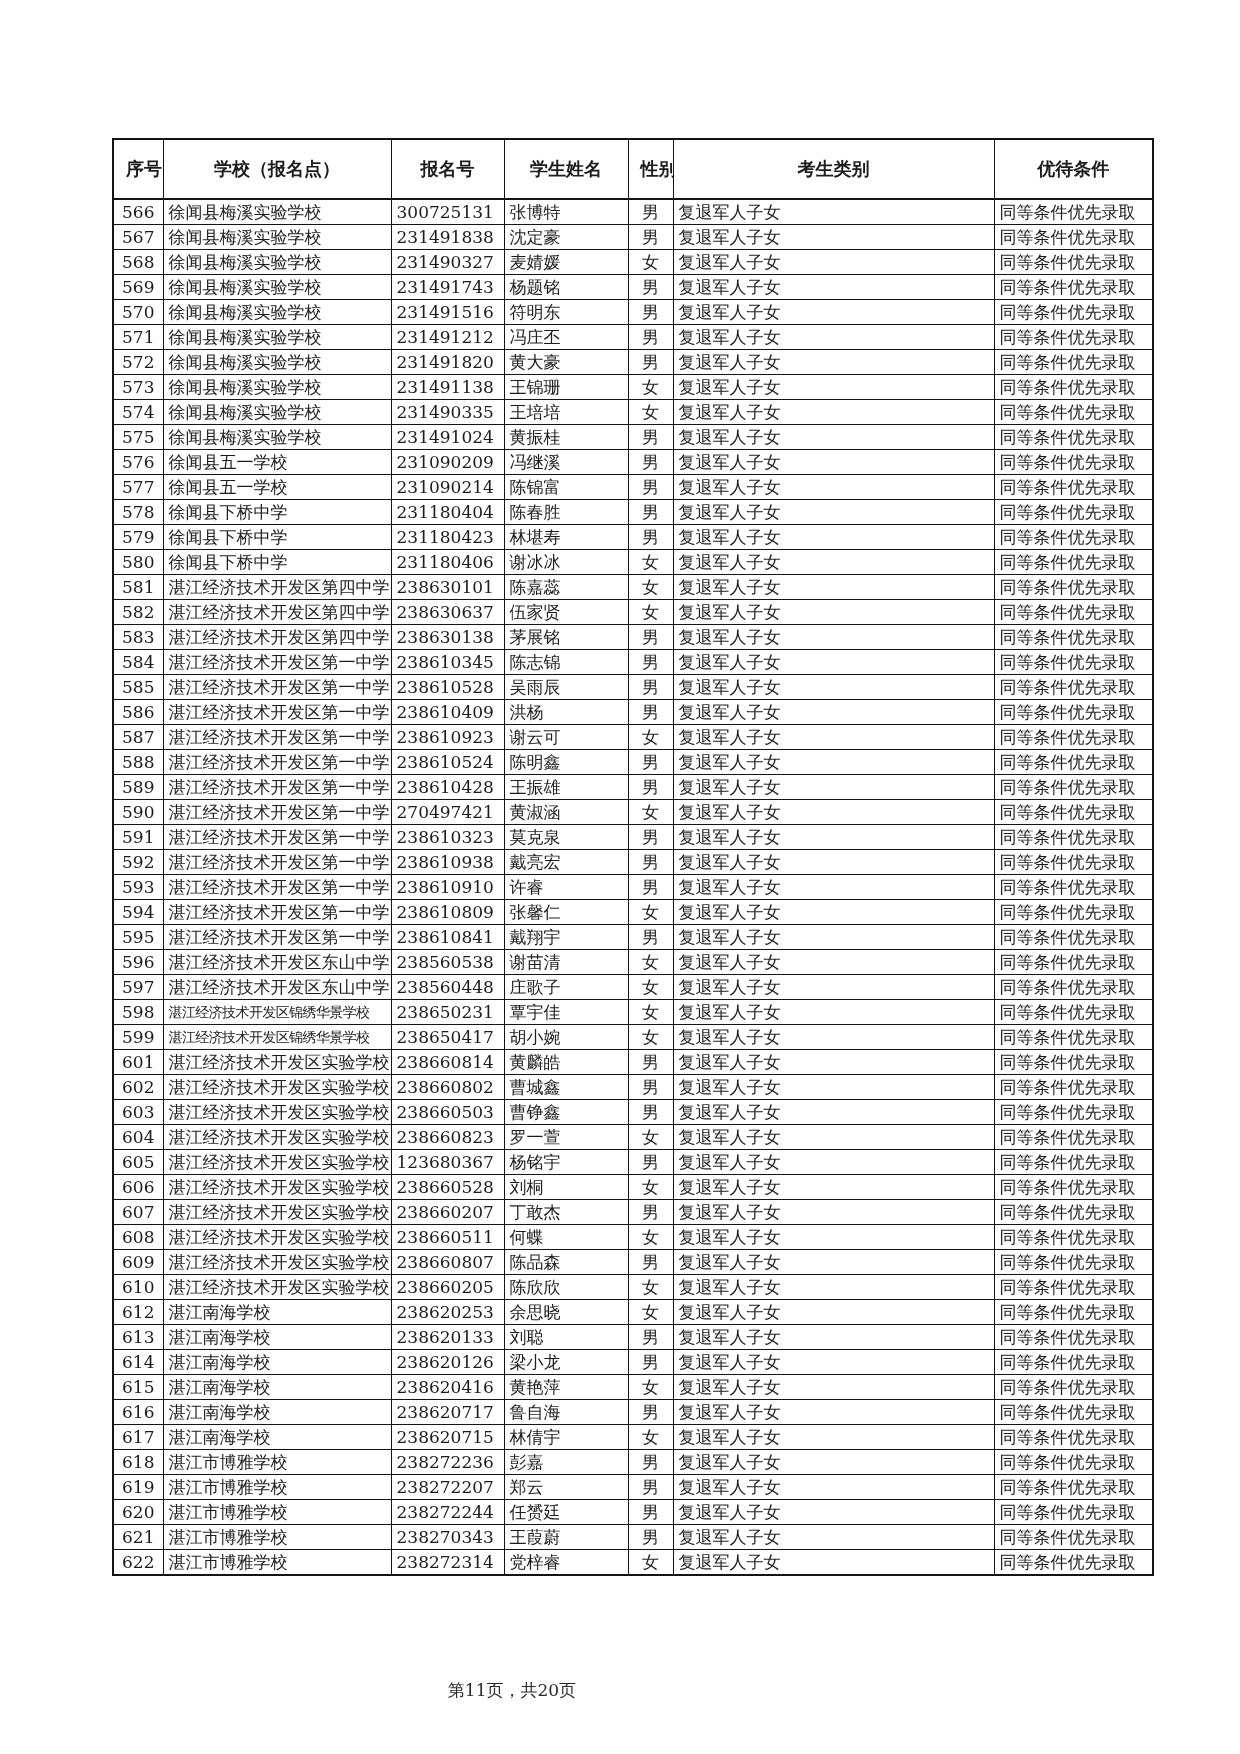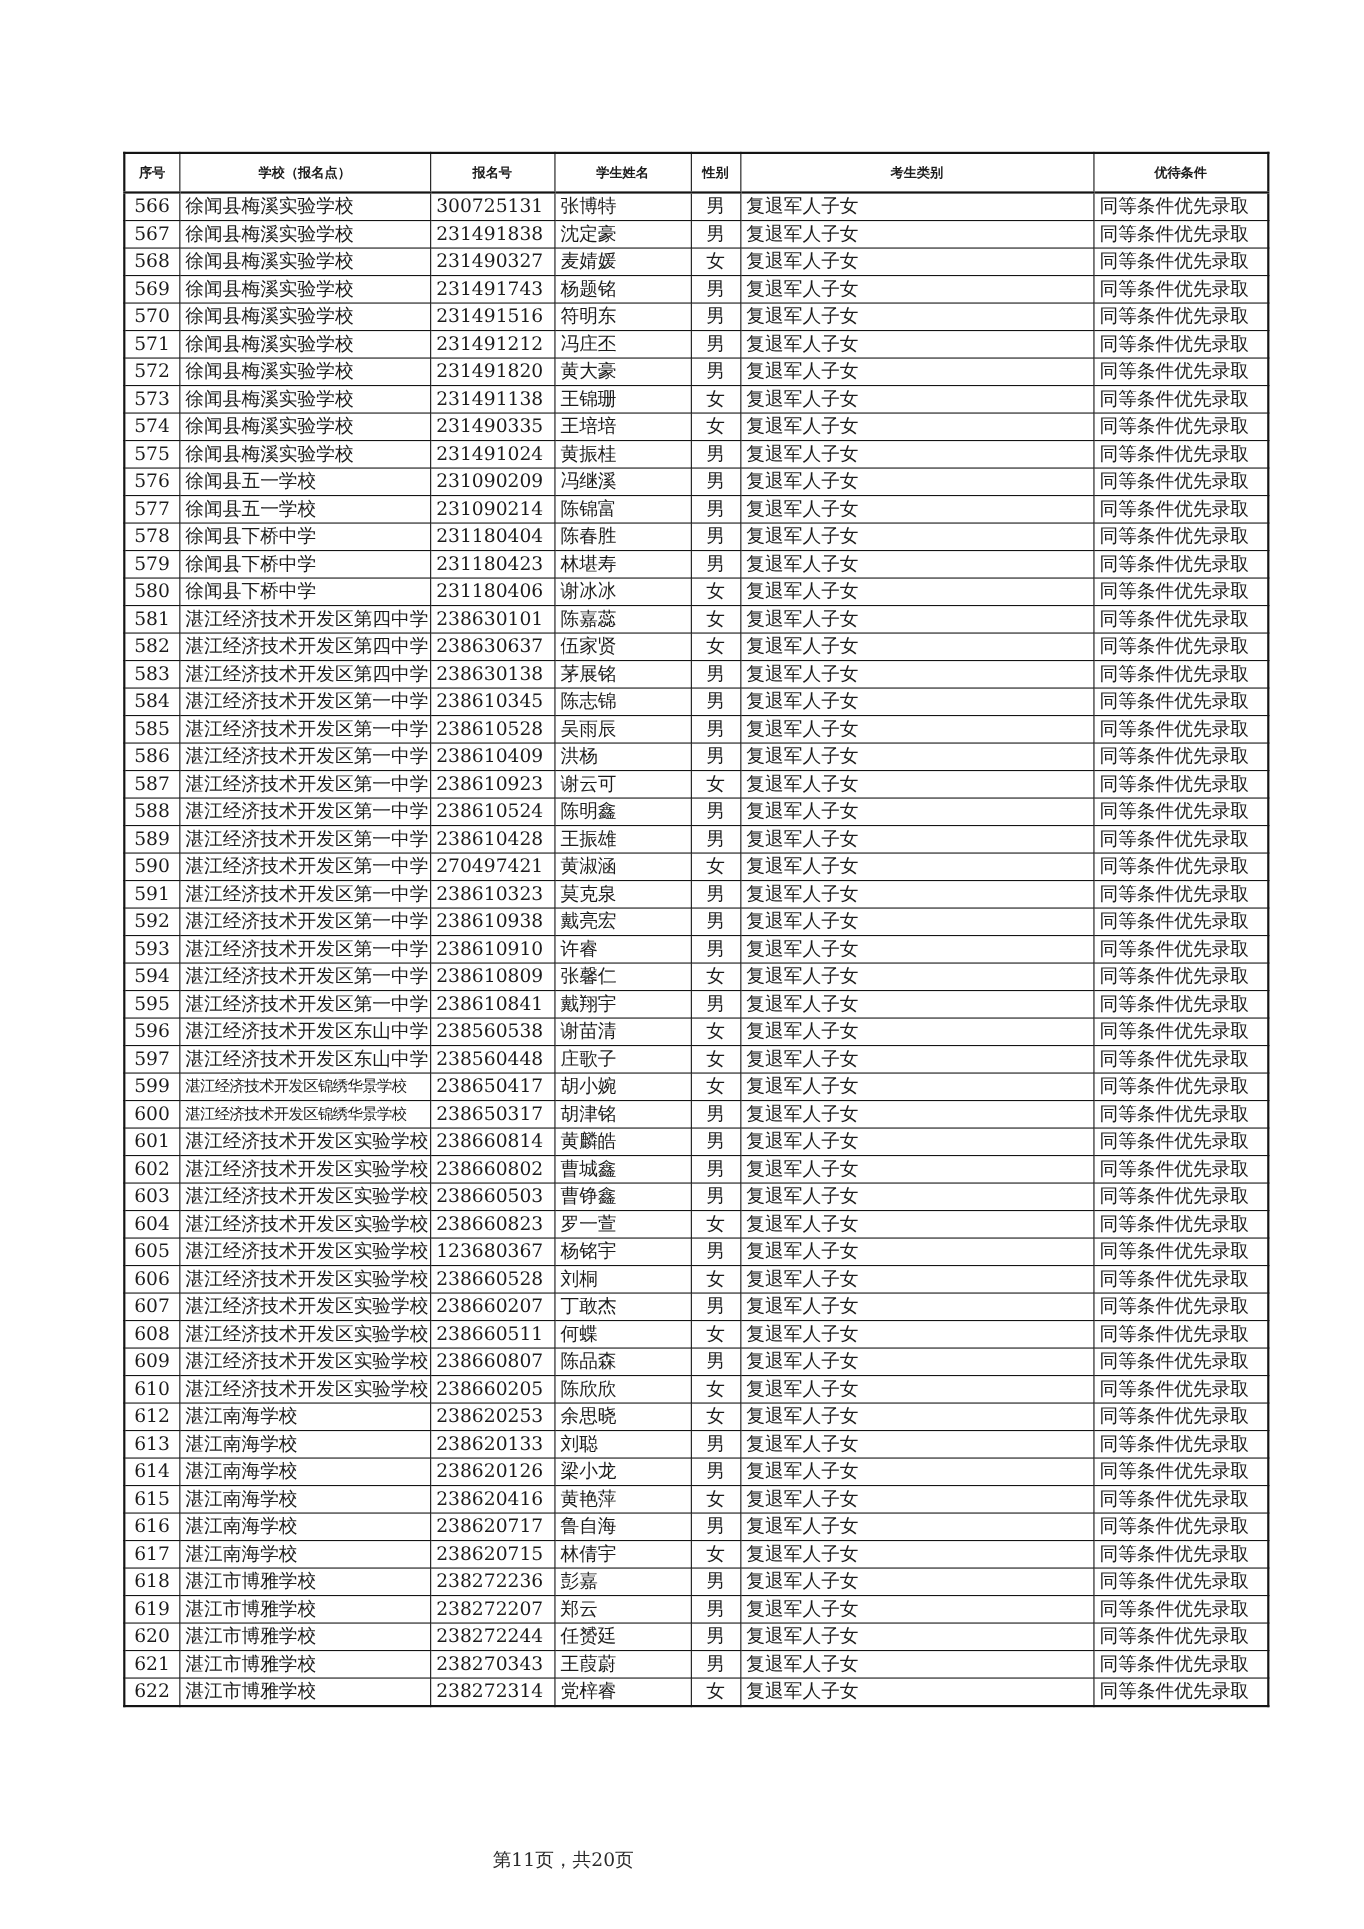--- a/index.html
+++ b/index.html
@@ -15,22 +15,22 @@
   }
   col.c0{width:50px}
   col.c1{width:228px}
   col.c2{width:113px}
   col.c3{width:124px}
   col.c4{width:45px}
   col.c5{width:321px}
   col.c6{width:159px}
   th{
     border:1.5px solid #141414;border-bottom:2.5px solid #141414;
-    font-size:12px;font-weight:bold;text-align:center;
-    height:34px;padding:0;white-space:nowrap;overflow:hidden;
+    font-size:18px;font-weight:bold;text-align:center;
+    height:34px;padding:12px;white-space:nowrap;overflow:hidden;
   }
   td{
     border:1.5px solid #141414;
     font-size:17px;height:24px;line-height:24px;
     padding:0 0 0 5px;white-space:nowrap;overflow:hidden;
     text-align:left;
   }
   td.center{text-align:center;padding:0;}
   td.compact{font-size:14px;letter-spacing:-0.6px;}
   .page-footer{
@@ -346,34 +346,34 @@
         <tr>
     <td class="center">597</td>
     <td>湛江经济技术开发区东山中学</td>
     <td>238560448</td>
     <td>庄歌子</td>
     <td class="center">女</td>
     <td>复退军人子女</td>
     <td>同等条件优先录取</td>
   </tr>
         <tr>
+    <td class="center">598</td>
+    <td class="compact">湛江经济技术开发区锦绣华景学校</td>
+    <td>238650231</td>
+    <td>覃宇佳</td>
+    <td class="center">女</td>
+    <td>复退军人子女</td>
+    <td>同等条件优先录取</td>
+  </tr>
+        <tr>
     <td class="center">599</td>
     <td class="compact">湛江经济技术开发区锦绣华景学校</td>
     <td>238650417</td>
     <td>胡小婉</td>
     <td class="center">女</td>
-    <td>复退军人子女</td>
-    <td>同等条件优先录取</td>
-  </tr>
-        <tr>
-    <td class="center">600</td>
-    <td class="compact">湛江经济技术开发区锦绣华景学校</td>
-    <td>238650317</td>
-    <td>胡津铭</td>
-    <td class="center">男</td>
     <td>复退军人子女</td>
     <td>同等条件优先录取</td>
   </tr>
         <tr>
     <td class="center">601</td>
     <td>湛江经济技术开发区实验学校</td>
     <td>238660814</td>
     <td>黄麟皓</td>
     <td class="center">男</td>
     <td>复退军人子女</td>

